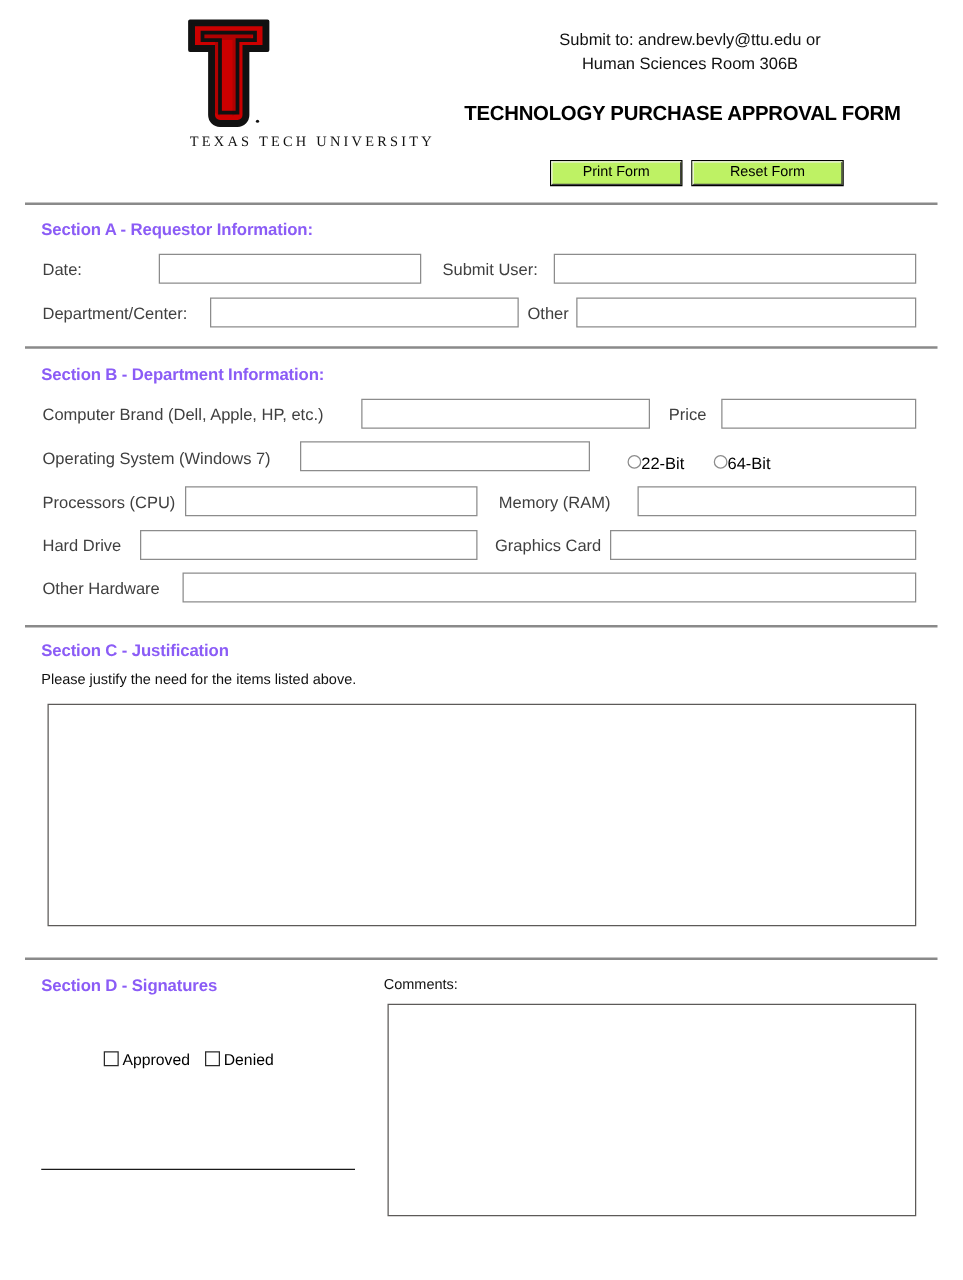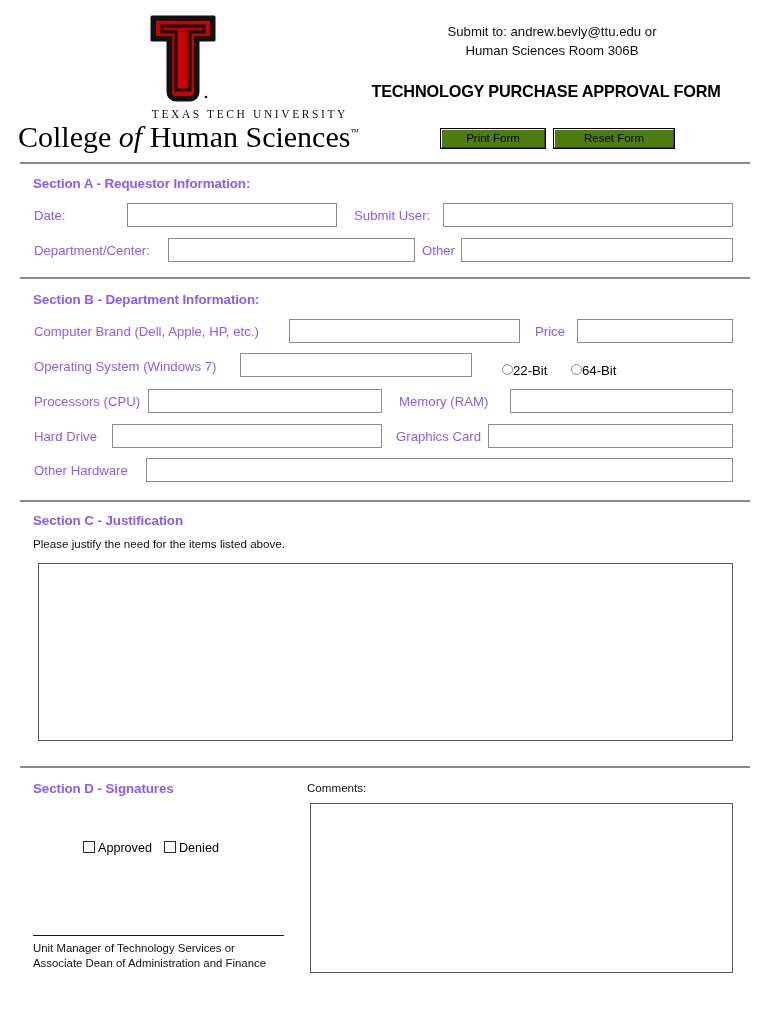--- a/index.html
+++ b/index.html
@@ -76,21 +76,21 @@
     font-size: 16.3px;
     font-weight: bold;
     letter-spacing: -0.2px;
     color: #000000;
   }
 
   
   .formbtn {
     position: absolute;
     height: 19px;
-    background: #4d7c0f;
+    background: #bef264;
     border-top: 1px solid #f6f4f0;
     border-left: 1px solid #f6f4f0;
     border-right: 1px solid #404040;
     border-bottom: 1px solid #404040;
     box-shadow: 0 0 0 1px #000000;
     font-size: 11.5px;
     font-family: "Liberation Sans", sans-serif;
     color: #000000;
     text-align: center;
     line-height: 17px;
@@ -123,21 +123,21 @@
     position: absolute;
     font-size: 11.6px;
     color: #111111;
     white-space: nowrap;
   }
 
   
   .lbl {
     position: absolute;
     font-size: 13.2px;
-    color: #8b5cf6;
+    color: #404040;
     white-space: nowrap;
     line-height: 14px;
   }
 
   
   .tbox {
     position: absolute;
     background: #ffffff;
     border: 1px solid #8c8c8c;
     box-sizing: border-box;
@@ -230,23 +230,20 @@
           <path d="M10 7 H64 V22 H48 V78 A4 4 0 0 1 44 82 H30 A4 4 0 0 1 26 78 V22 H10 Z" fill="#cc0000"></path>
 
           <path d="M16 12 H58 V18 H44 V76 H30 V18 H16 Z" fill="none" stroke="#111111" stroke-width="3" stroke-linejoin="miter"></path>
 
           <path d="M16 12 H58 L54 17 H44 V76 L40 79 V18 H30 V79 L26 76 V18 H16 Z" fill="#111111" opacity="0.14"></path>
 
           <circle cx="60" cy="83" r="1.3" fill="#111111"></circle>
         </svg>
       </div>
       <div id="ttu-line">TEXAS TECH UNIVERSITY</div>
-      <div id="chs-line">
-        <span>College</span><span>&nbsp;</span><span class="ital">of</span><span>&nbsp;</span><span>Human Sciences</span><span class="tm">™</span>
-      </div>
     </div>
 
     <div id="submit-to">
       <div>Submit to: andrew.bevly@ttu.edu or</div>
       <div>Human Sciences Room 306B</div>
     </div>
 
     <div id="form-title">TECHNOLOGY PURCHASE APPROVAL FORM</div>
 
     <button class="formbtn" id="print-form-button">Print Form</button>
@@ -315,18 +312,14 @@
 
   <div class="sec-sub" style="left:307px; top:781px">Comments:</div>
   <textarea class="tarea" style="left: 310px; top: 803px; width: 423px; height: 170px;" placeholder=""></textarea>
 
   <span class="check-mark" style="left:83px; top:841px"></span>
   <span class="check-lbl" style="left:98px; top:841px">Approved</span>
   <span class="check-mark" style="left:164px; top:841px"></span>
   <span class="check-lbl" style="left:179px; top:841px">Denied</span>
 
   <div id="sig-line"></div>
-  <div id="sig-caption">
-    <div>Unit Manager of Technology Services or</div>
-    <div>Associate Dean of Administration and Finance</div>
-  </div>
 
 </div>
 
 </body></html>

